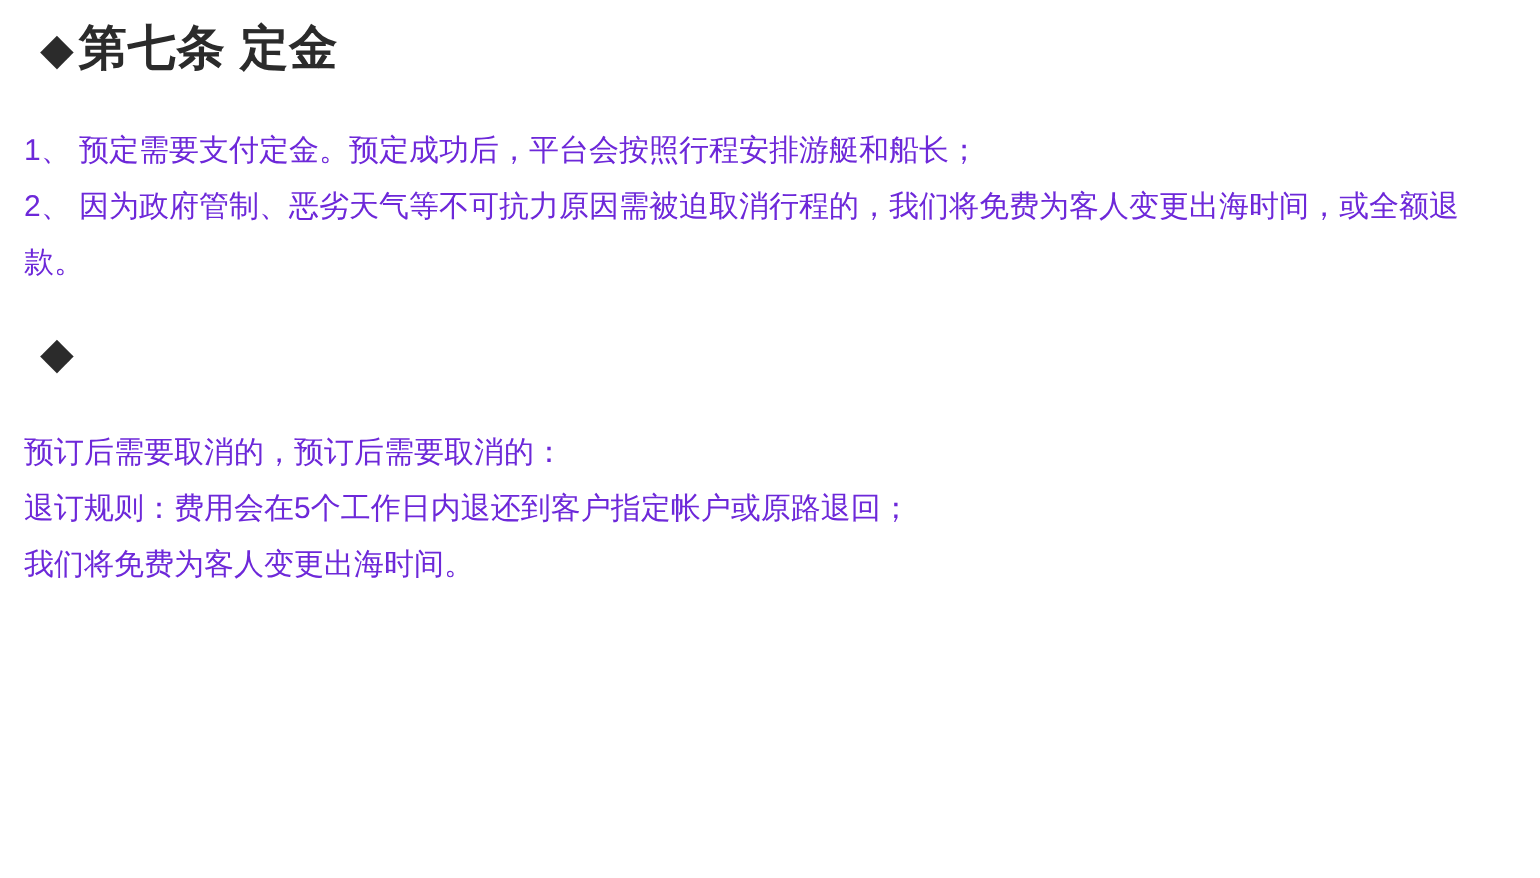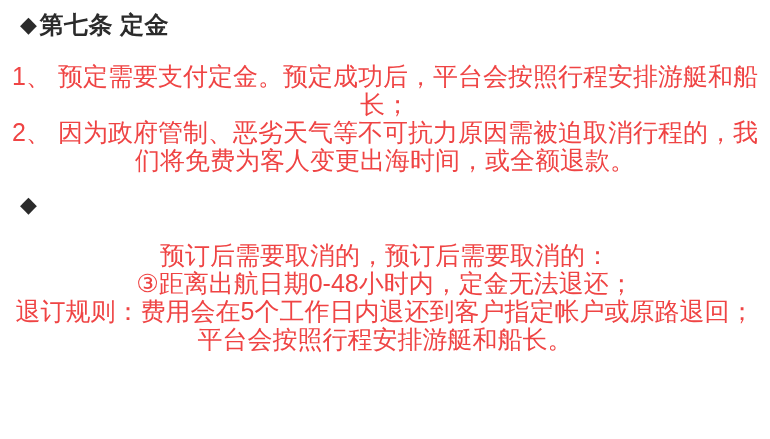--- a/index.html
+++ b/index.html
@@ -30,25 +30,24 @@
     letter-spacing: 0.5px;
     display: flex;
     align-items: center;
   }
   .diamond {
     font-size: 22px;
     margin-right: 2px;
   }
   .body-text {
     margin: 0;
-    font-size: 25px;
+    font-size: 15px;
     line-height: 28px;
     font-weight: 500;
-    color: #ef4444;
-    text-align: center;
+    color: #6d28d9;
   }
   .para-block {
     margin-top: 22px;
   }
   .section-refund .section-title {
     margin-top: 16px;
   }
   .refund-list {
     margin-top: 21px;
   }
@@ -68,19 +67,18 @@
       <p class="body-text">2、 因为政府管制、恶劣天气等不可抗力原因需被迫取消行程的，我们将免费为客人变更出海时间，或全额退款。</p>
     </div>
   </section>
 
   <section class="section-refund">
     <h1 class="section-title">
       <span class="diamond">◆</span>
     </h1>
     <div class="refund-list">
       <p class="body-text">预订后需要取消的，预订后需要取消的：</p>
-      <p class="body-text">③距离出航日期0-48小时内，定金无法退还；</p>
       <p class="body-text">退订规则：费用会在5个工作日内退还到客户指定帐户或原路退回；</p>
-      <p class="body-text">平台会按照行程安排游艇和船长。</p>
+      <p class="body-text">我们将免费为客人变更出海时间。</p>
     </div>
   </section>
 
 </div>
 
 </body></html>

